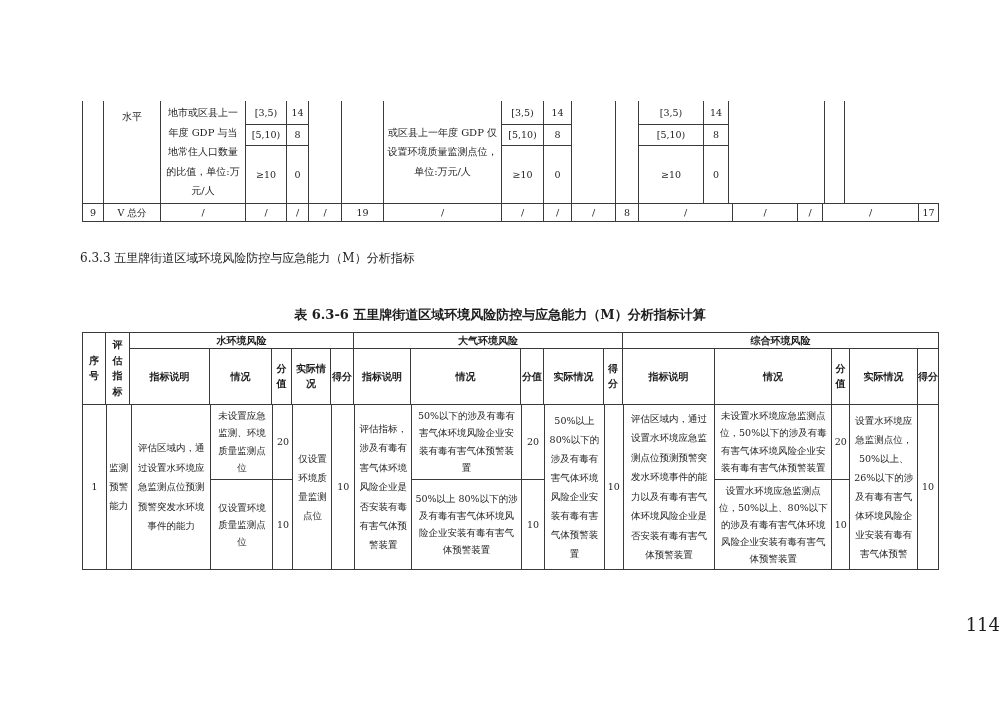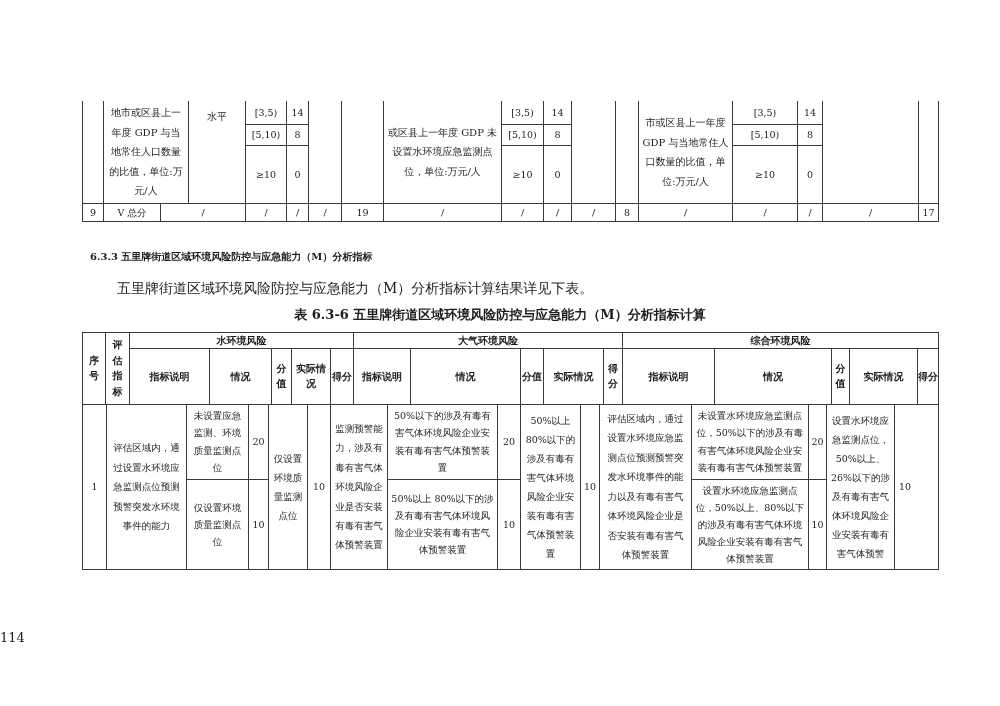--- a/index.html
+++ b/index.html
@@ -21,25 +21,25 @@
   .tt-rowB{display:flex;height:19px;box-sizing:border-box;
            border-top:1px solid #3a3a3a;border-bottom:1px solid #3a3a3a;}
   .tt-rowB .c{font-size:9.5px;line-height:1;}
   .topAlign{align-items:flex-start;padding-top:7px;}
   .desc{line-height:1.95;padding:2px 3px;}
   .pair{display:flex;flex-direction:column;box-sizing:border-box;}
   .pair-r{display:flex;border-bottom:1px solid #3a3a3a;box-sizing:border-box;}
   .pair-r:last-child{border-bottom:none;flex:1;align-items:center;}
   .pair .c{font-size:9.5px;height:100%;}
   
-  .h-sec{position:absolute;left:90px;top:250px;font-size:10px;font-weight:bold;white-space:nowrap;}
+  .h-sec{position:absolute;left:80px;top:250px;font-size:12px;font-weight:normal;white-space:nowrap;}
   .p-sec{position:absolute;left:117px;top:280px;font-size:14px;white-space:nowrap;}
   .cap{position:absolute;left:0;top:306px;width:100%;text-align:center;
        font-size:13px;font-weight:bold;}
-  .pageno{position:absolute;left:0;top:614px;width:100%;text-align:left;font-size:13px;margin-top:16px;}
+  .pageno{position:absolute;left:0;top:614px;width:100%;text-align:right;font-size:18px;}
   
   .mt{position:absolute;left:82px;top:332px;width:857px;height:238px;
       border:1px solid #3a3a3a;box-sizing:border-box;display:flex;flex-direction:column;}
   .mt-head{display:flex;height:72px;border-bottom:1px solid #3a3a3a;box-sizing:border-box;}
   .mt-head .c{font-weight:bold;height:100%;line-height:1.55;}
   .mt-data{display:flex;flex:1;}
   .mt-data .c{height:100%;font-size:9.5px;}
   .grp{display:flex;flex-direction:column;box-sizing:border-box;}
   .g-label{height:16px;border-bottom:1px solid #3a3a3a;box-sizing:border-box;
            display:flex;align-items:center;justify-content:center;
@@ -57,59 +57,58 @@
   .dpair .c{height:100%;font-size:9.5px;}
 </style>
 </head>
 <body>
 
 <div class="page">
 
   <div class="tt">
     <div class="tt-rowA">
       <div class="c" style="width:21px"></div>
+      <div class="c topAlign" style="width:57px">水平</div>
+
       <div class="c desc" style="width:85px">地市或区县上一年度 GDP 与当地常住人口数量的比值，单位:万元/人</div>
-
-      <div class="c topAlign" style="width:57px">水平</div>
       <div class="pair" style="width:63px">
         <div class="pair-r" style="height:24px">
           <div class="c" style="width:41px">[3,5)</div>
           <div class="c" style="width:22px">14</div>
         </div>
         <div class="pair-r" style="height:21px">
           <div class="c" style="width:41px">[5,10)</div>
           <div class="c" style="width:22px">8</div>
         </div>
         <div class="pair-r">
           <div class="c" style="width:41px">≥10</div>
           <div class="c" style="width:22px">0</div>
         </div>
       </div>
       <div class="c" style="width:33px"></div>
       <div class="c" style="width:42px"></div>
 
-      <div class="c desc" style="width:118px">或区县上一年度 GDP 未设置水环境应急监测点位，单位:万元/人</div>
+      <div class="c desc" style="width:118px">或区县上一年度 GDP 仅设置环境质量监测点位，单位:万元/人</div>
       <div class="pair" style="width:70px">
         <div class="pair-r" style="height:24px">
           <div class="c" style="width:42px">[3,5)</div>
           <div class="c" style="width:28px">14</div>
         </div>
         <div class="pair-r" style="height:21px">
           <div class="c" style="width:42px">[5,10)</div>
           <div class="c" style="width:28px">8</div>
         </div>
         <div class="pair-r">
           <div class="c" style="width:42px">≥10</div>
           <div class="c" style="width:28px">0</div>
         </div>
       </div>
       <div class="c" style="width:44px"></div>
       <div class="c" style="width:23px"></div>
 
-      <div class="c desc" style="width:94px">市或区县上一年度 GDP 与当地常住人口数量的比值，单位:万元/人</div>
       <div class="pair" style="width:90px">
         <div class="pair-r" style="height:24px">
           <div class="c" style="width:65px">[3,5)</div>
           <div class="c" style="width:25px">14</div>
         </div>
         <div class="pair-r" style="height:21px">
           <div class="c" style="width:65px">[5,10)</div>
           <div class="c" style="width:25px">8</div>
         </div>
         <div class="pair-r">
@@ -136,21 +135,20 @@
       <div class="c" style="width:23px">8</div>
       <div class="c" style="width:94px">/</div>
       <div class="c" style="width:65px">/</div>
       <div class="c" style="width:25px">/</div>
       <div class="c" style="width:96px">/</div>
       <div class="c" style="width:20px">17</div>
     </div>
   </div>
 
   <div class="h-sec">6.3.3 五里牌街道区域环境风险防控与应急能力（M）分析指标</div>
-  <div class="p-sec">五里牌街道区域环境风险防控与应急能力（M）分析指标计算结果详见下表。</div>
   <div class="cap">表 6.3-6 五里牌街道区域环境风险防控与应急能力（M）分析指标计算</div>
 
   <div class="mt">
     <div class="mt-head">
       <div class="c" style="width:24px">
         <span class="vtxt">序号</span>
         </div>
       <div class="c" style="width:25px">
         <span class="vtxt">评估指标</span>
         </div>
@@ -184,36 +182,39 @@
           <div class="c" style="width:117px">情况</div>
           <div class="c" style="width:18px">分值</div>
           <div class="c" style="width:68px">实际情况</div>
           <div class="c noR" style="width:20px">得分</div>
         </div>
       </div>
     </div>
 
     <div class="mt-data">
       <div class="c" style="width:24px">1</div>
+      <div class="c" style="width:25px">
+        <span class="vtxt" style="width:2.1em;line-height:2.0">监测预警能力</span>
+        </div>
 
       <div class="c mdesc" style="width:80px">评估区域内，通过设置水环境应急监测点位预测预警突发水环境事件的能力</div>
       <div class="dpair" style="width:82px">
         <div class="dpair-r">
           <div class="c mcase" style="width:62px">未设置应急监测、环境质量监测点位</div>
           <div class="c" style="width:20px">20</div>
         </div>
         <div class="dpair-r">
           <div class="c mcase" style="width:62px">仅设置环境质量监测点位</div>
           <div class="c" style="width:20px">10</div>
         </div>
       </div>
       <div class="c mact" style="width:39px">仅设置环境质量监测点位</div>
       <div class="c" style="width:23px">10</div>
 
-      <div class="c mdesc" style="width:57px">监测预警能力，涉及有毒有害气体环境风险企业是否安装有毒有害气体预警装置</div>
+      <div class="c mdesc" style="width:57px">评估指标，涉及有毒有害气体环境风险企业是否安装有毒有害气体预警装置</div>
       <div class="dpair" style="width:133px">
         <div class="dpair-r">
           <div class="c mcase" style="width:110px">50%以下的涉及有毒有害气体环境风险企业安装有毒有害气体预警装置</div>
           <div class="c" style="width:23px">20</div>
         </div>
         <div class="dpair-r">
           <div class="c mcase" style="width:110px">50%以上 80%以下的涉及有毒有害气体环境风险企业安装有毒有害气体预警装置</div>
           <div class="c" style="width:23px">10</div>
         </div>
       </div>

